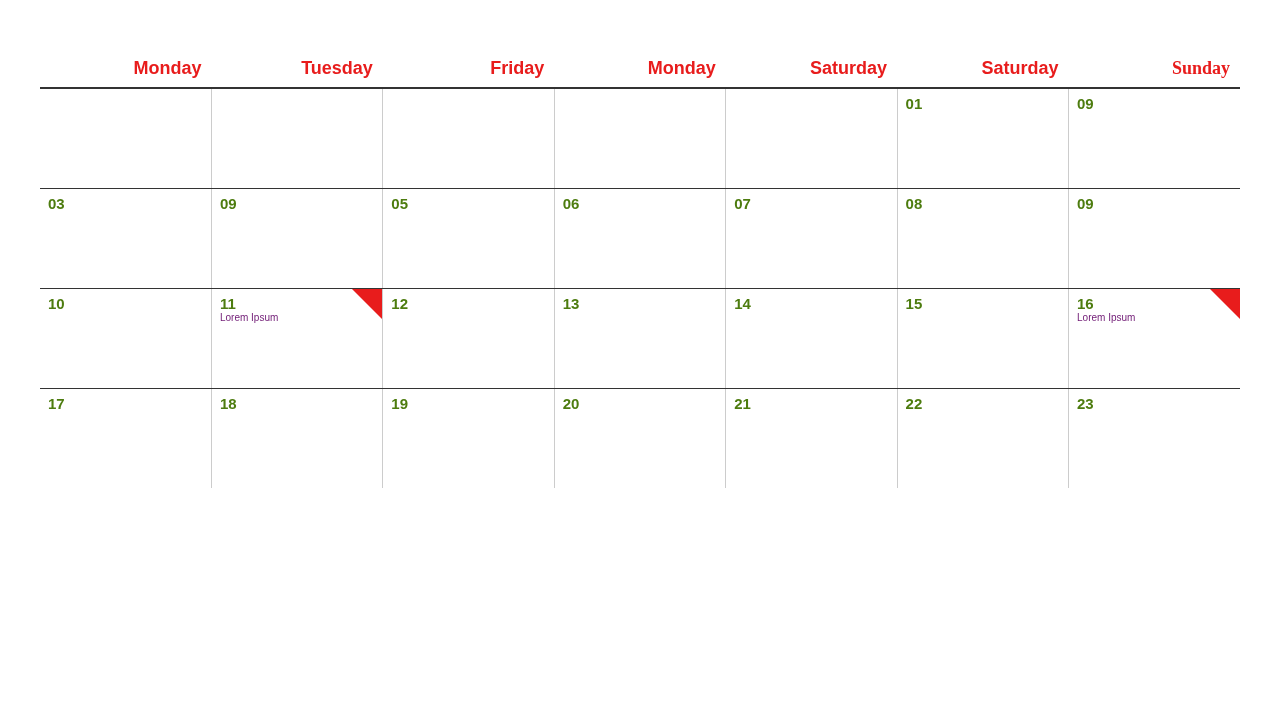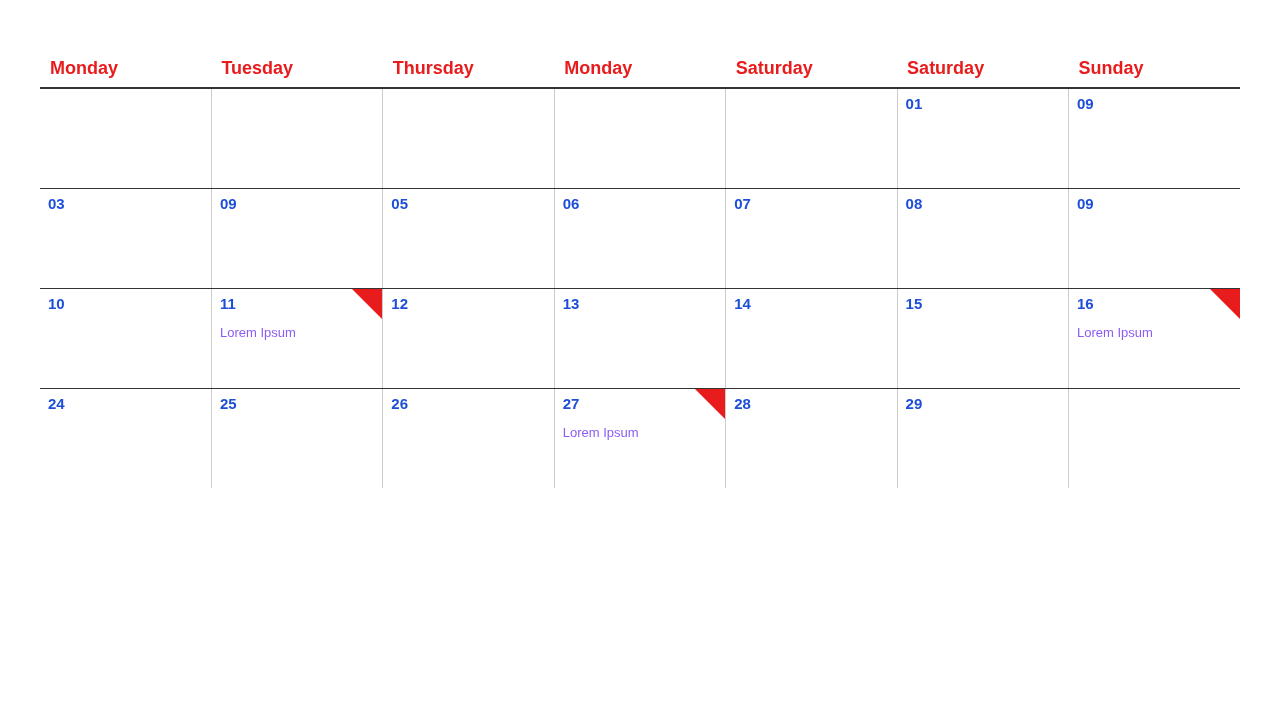--- a/index.html
+++ b/index.html
@@ -33,79 +33,80 @@
       font-weight: 900;
     }
     .calendar-grid {
       width: 100%;
       border-collapse: collapse;
     }
     .calendar-grid th {
       color: #e81c1c;
       font-size: 18px;
       font-weight: 700;
-      text-align: left;
+      text-align: right;
       padding: 8px 10px;
       border-bottom: 2px solid #333;
       width: calc(100% / 7);
     }
     .calendar-grid td {
       border-bottom: 1px solid #333;
       border-left: 1px solid #ccc;
       vertical-align: top;
       padding: 6px 8px;
       height: 100px;
       position: relative;
       width: calc(100% / 7);
     }
     .calendar-grid td:first-child {
       border-left: none;
     }
     .day-number {
-      color: #1d4ed8;
+      color: #4d7c0f;
       font-size: 15px;
       font-weight: 700;
     }
     .day-text {
-      color: #8b5cf6;
-      font-size: 13px;
-      margin-top: 13px;
+      color: #701a75;
+      font-size: 10px;
+      margin-top: 0;
     }
     .corner-flag {
       position: absolute;
       top: 0;
       right: 0;
       width: 0;
       height: 0;
       border-style: solid;
       border-width: 0 30px 30px 0;
       border-color: transparent #e81c1c transparent transparent;
     }
     
     .calendar-grid th:last-child {
       border-right: none;
+      font-family: Liberation Serif, serif;
     }
     .calendar-grid tr:last-child td {
       border-bottom: none;
     }
   </style>
 </head>
 <body>
 
 <div class="calendar-container">
   <div class="calendar-header">
     <span class="calendar-month"></span>
     <span class="calendar-year"></span>
   </div>
   <table class="calendar-grid">
     <thead>
       <tr id="weekday-header-row">
       <th>Monday</th>
           <th>Tuesday</th>
-          <th>Thursday</th>
+          <th>Friday</th>
           <th>Monday</th>
           <th>Saturday</th>
           <th>Saturday</th>
           <th>Sunday</th>
         </tr>
     </thead>
     <tbody id="calendar-body">
     <tr>
           <td></td>
           <td></td>
@@ -164,36 +165,36 @@
             <div class="day-number">15</div>
           </td>
           <td>
             <div class="corner-flag"></div>
             <div class="day-number">16</div>
             <div class="day-text">Lorem Ipsum</div>
           </td>
         </tr>
         <tr>
           <td>
-            <div class="day-number">24</div>
-          </td>
-          <td>
-            <div class="day-number">25</div>
-          </td>
-          <td>
-            <div class="day-number">26</div>
-          </td>
-          <td>
-            <div class="corner-flag"></div>
-            <div class="day-number">27</div>
-            <div class="day-text">Lorem Ipsum</div>
-          </td>
-          <td>
-            <div class="day-number">28</div>
-          </td>
-          <td>
-            <div class="day-number">29</div>
-          </td>
-          <td></td>
+            <div class="day-number">17</div>
+          </td>
+          <td>
+            <div class="day-number">18</div>
+          </td>
+          <td>
+            <div class="day-number">19</div>
+          </td>
+          <td>
+            <div class="day-number">20</div>
+          </td>
+          <td>
+            <div class="day-number">21</div>
+          </td>
+          <td>
+            <div class="day-number">22</div>
+          </td>
+          <td>
+            <div class="day-number">23</div>
+          </td>
         </tr>
       </tbody>
   </table>
 </div>
 
 </body></html>

